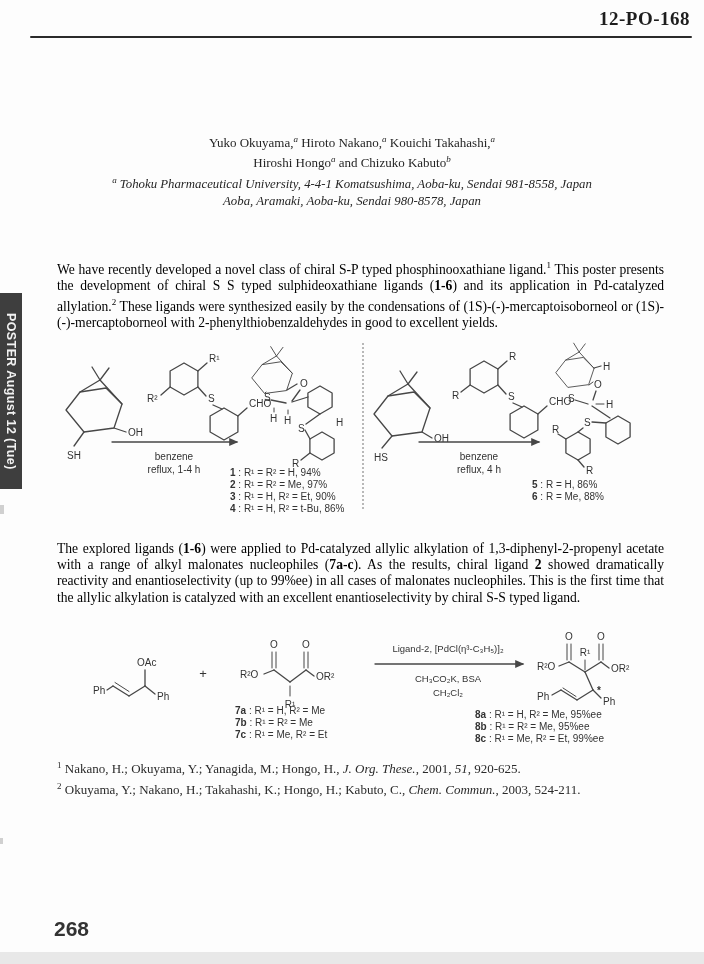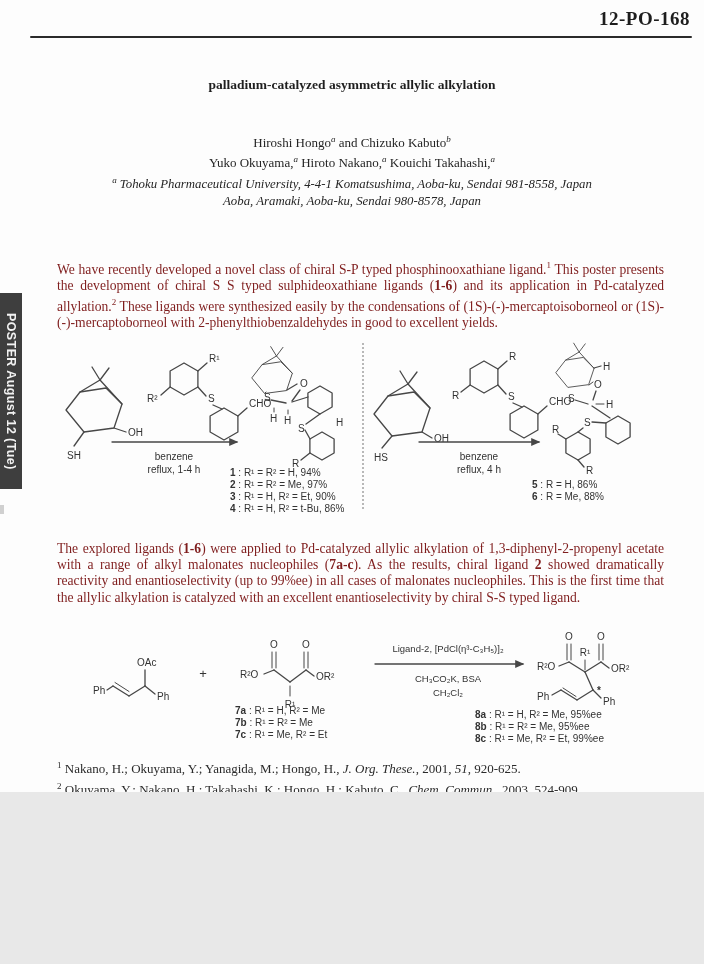--- a/index.html
+++ b/index.html
@@ -1,27 +1,27 @@
 <!DOCTYPE html>
 <html><head>
 <meta charset="utf-8">
 <style>
   html,body { margin:0; padding:0; background:#e8e8e8; }
   .page {
-    position:relative; width:704px; height:792px; background:#fdfdfd;
+    position:relative; width:704px; height:952px; background:#fdfdfd;
     font-family:"Liberation Serif", serif; color:#252525; overflow:hidden;
     margin:0 auto;
   }
   .header-code { position:absolute; top:8px; right:14px; font-size:19px; font-weight:bold; letter-spacing:0.5px; color:#1d1d1d; }
   .rule { position:absolute; top:36px; left:30px; width:662px; height:2px; background:#2b2b2b; border-radius:1px; }
   .title-block { position:absolute; top:76px; left:0; width:704px; text-align:center; font-weight:bold; font-size:13.5px; line-height:17px; color:#1f1f1f; }
   .authors-block { position:absolute; top:131px; left:0; width:704px; text-align:center; font-size:13px; line-height:17px; }
   .authors-block sup { font-size:9px; font-style:italic; }
   .affil { font-style:italic; font-size:12.8px; }
-  .para { position:absolute; left:57px; width:607px; text-align:justify; font-size:13.6px; line-height:16.4px; color:#7f1d1d; }
+  .para { position:absolute; left:57px; width:607px; text-align:justify; font-size:13.6px; line-height:16.4px; color:#000000; }
   .para-1 { top:243px; }
   .para-2 { top:527px; }
   .para sup { font-size:9px; }
   .scheme1 { position:absolute; top:338px; left:52px; width:620px; height:178px; display:flex; }
   .scheme1-divider { width:0; border-left:2px dotted #b8b8b8; height:166px; margin-top:5px; }
   .scheme2 { position:absolute; top:626px; left:55px; width:615px; height:128px; }
   svg text { font-family:"Liberation Sans", sans-serif; font-size:10px; fill:#333; }
   svg text.small { font-size:9.5px; }
   svg tspan.bnum { font-weight:bold; }
   svg path, svg line, svg polygon { stroke:#474747; stroke-width:1.3; fill:none; stroke-linecap:round; stroke-linejoin:round; }
@@ -45,26 +45,25 @@
 <div class="page">
 
   <div class="header-code">12-PO-168</div>
   <div class="rule"></div>
 
   <div class="sidebar-tab">
     <span>POSTER August 12 (Tue)</span>
   </div>
 
   <div class="title-block">
-    <div>palladium-catalyzed asymmetric allylic alkylation</div>
   </div>
 
   <div class="authors-block">
+    <div><span>Yuko Okuyama,</span><sup>a</sup><span> Hiroto Nakano,</span><sup>a</sup><span> Kouichi Takahashi,</span><sup>a</sup></div>
     <div><span>Hiroshi Hongo</span><sup>a</sup><span> and Chizuko Kabuto</span><sup>b</sup></div>
-    <div><span>Yuko Okuyama,</span><sup>a</sup><span> Hiroto Nakano,</span><sup>a</sup><span> Kouichi Takahashi,</span><sup>a</sup></div>
     <div class="affil"><sup>a</sup><span> Tohoku Pharmaceutical University, 4-4-1 Komatsushima, Aoba-ku, Sendai 981-8558, Japan</span></div>
     <div class="affil"><span>Aoba, Aramaki, Aoba-ku, Sendai 980-8578, Japan</span></div>
   </div>
 
   <p class="para para-1"><span>We have recently developed a novel class of chiral S-P typed phosphinooxathiane ligand.</span><sup>1</sup><span> This poster presents the development of chiral S S typed sulphideoxathiane ligands (</span><b>1-6</b><span>) and its application in Pd-catalyzed allylation.</span><sup>2</sup><span> These ligands were synthesized easily by the condensations of (1S)-(-)-mercaptoisoborneol or (1S)-(-)-mercaptoborneol with 2-phenylthiobenzaldehydes in good to excellent yields.</span></p>
 
   <div class="scheme1">
 
     <svg width="310" height="178" viewBox="0 0 310 178">
       <defs>
@@ -288,21 +287,21 @@
       <g transform="translate(420,92)">
         <text x="0" y="0"><tspan class="bnum">8a</tspan><tspan> : R¹ = H,  R² = Me,  95%ee</tspan></text>
         <text x="0" y="12"><tspan class="bnum">8b</tspan><tspan> : R¹ = R² = Me,  95%ee</tspan></text>
         <text x="0" y="24"><tspan class="bnum">8c</tspan><tspan> : R¹ = Me, R² = Et,  99%ee</tspan></text>
       </g>
     </svg>
   </div>
 
   <div class="refs">
     <div><sup>1</sup><span> Nakano, H.; Okuyama, Y.; Yanagida, M.; Hongo, H., </span><span class="ref-journal">J. Org. These.</span><span>, </span><span class="ref-year">2001</span><span>, </span><span class="ref-vol">51</span><span>, 920-625.</span></div>
-    <div><sup>2</sup><span> Okuyama, Y.; Nakano, H.; Takahashi, K.; Hongo, H.; Kabuto, C., </span><span class="ref-journal">Chem. Commun.</span><span>, </span><span class="ref-year">2003</span><span>, 524-909.</span></div>
+    <div><sup>2</sup><span> Okuyama, Y.; Nakano, H.; Takahashi, K.; Hongo, H.; Kabuto, C., </span><span class="ref-journal">Chem. Commun.</span><span>, </span><span class="ref-year">2003</span><span>, 524-211.</span></div>
   </div>
 
   <div class="pagenum">268</div>
 
   <div class="artifact art1"></div>
   <div class="artifact art2"></div>
   <div class="artifact art3"></div>
 
 </div>
 

